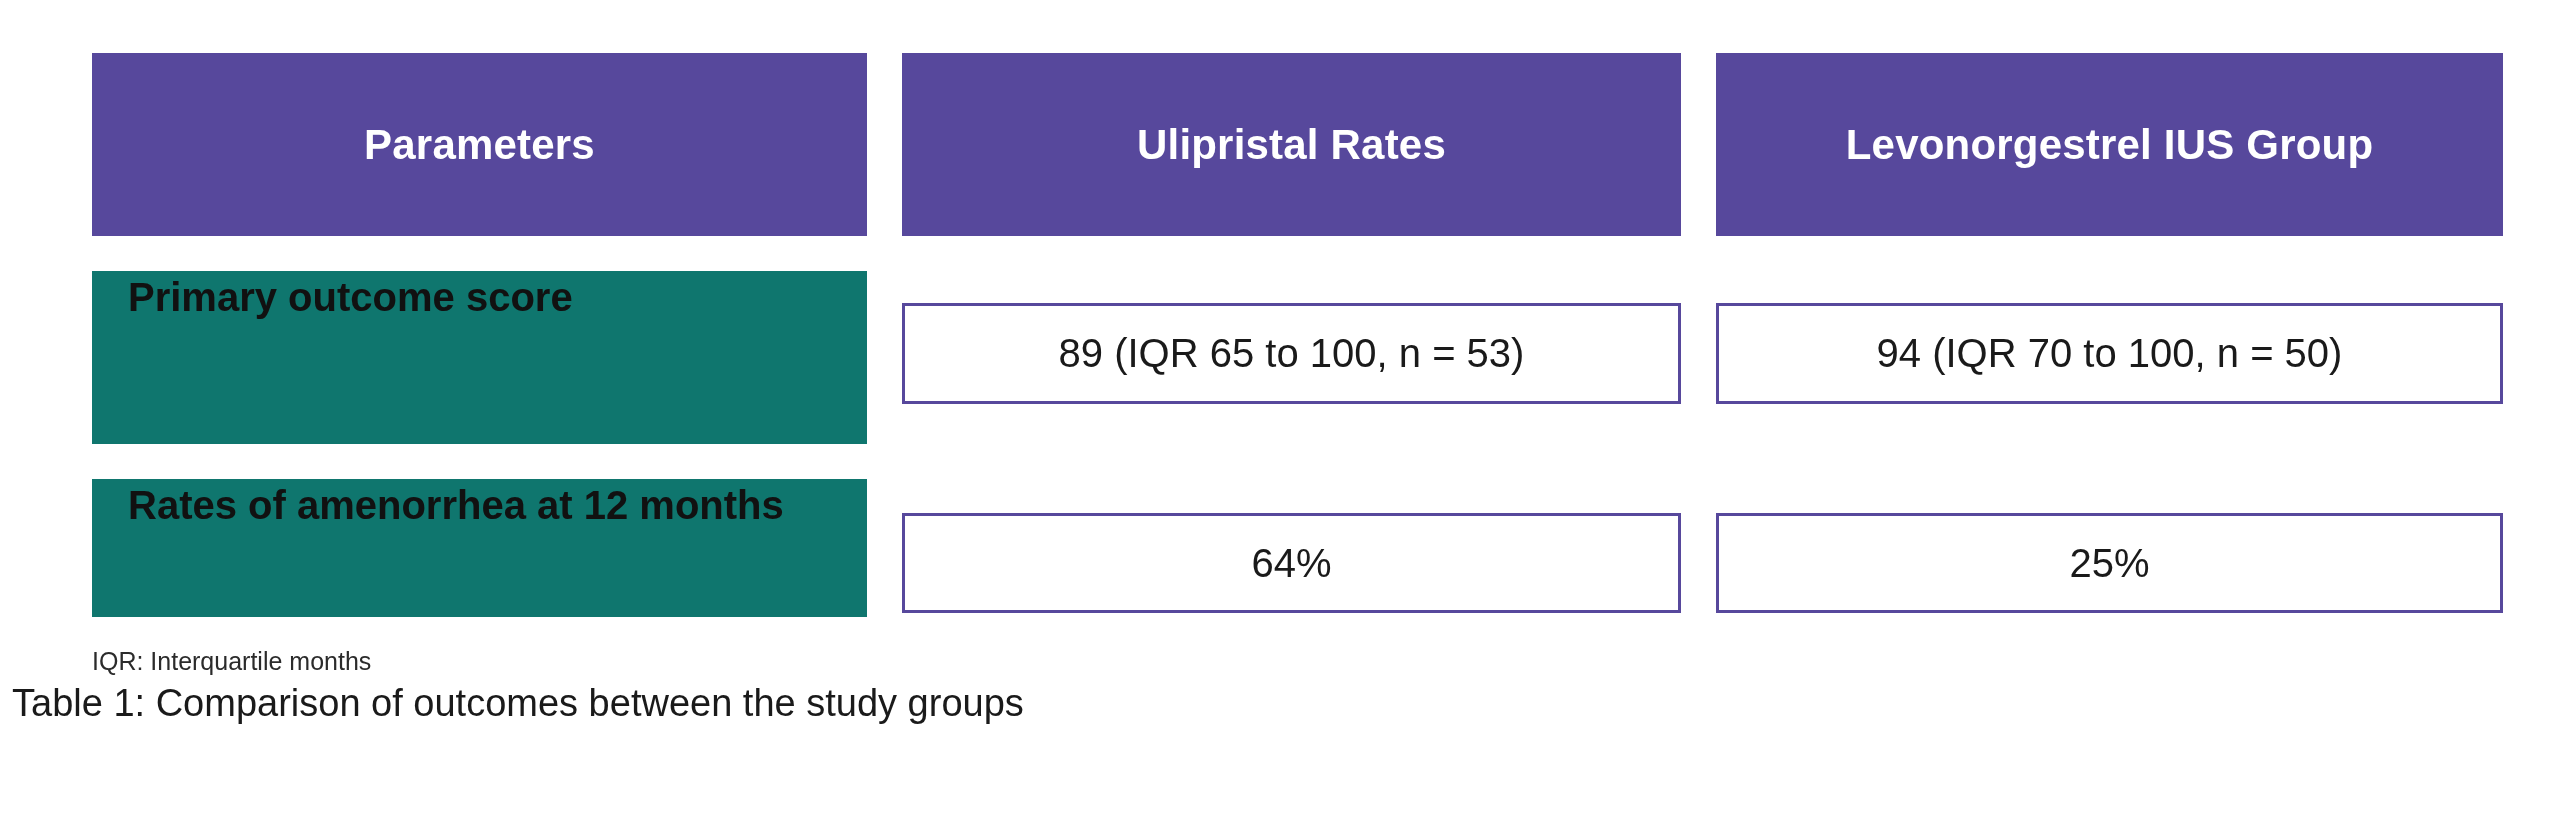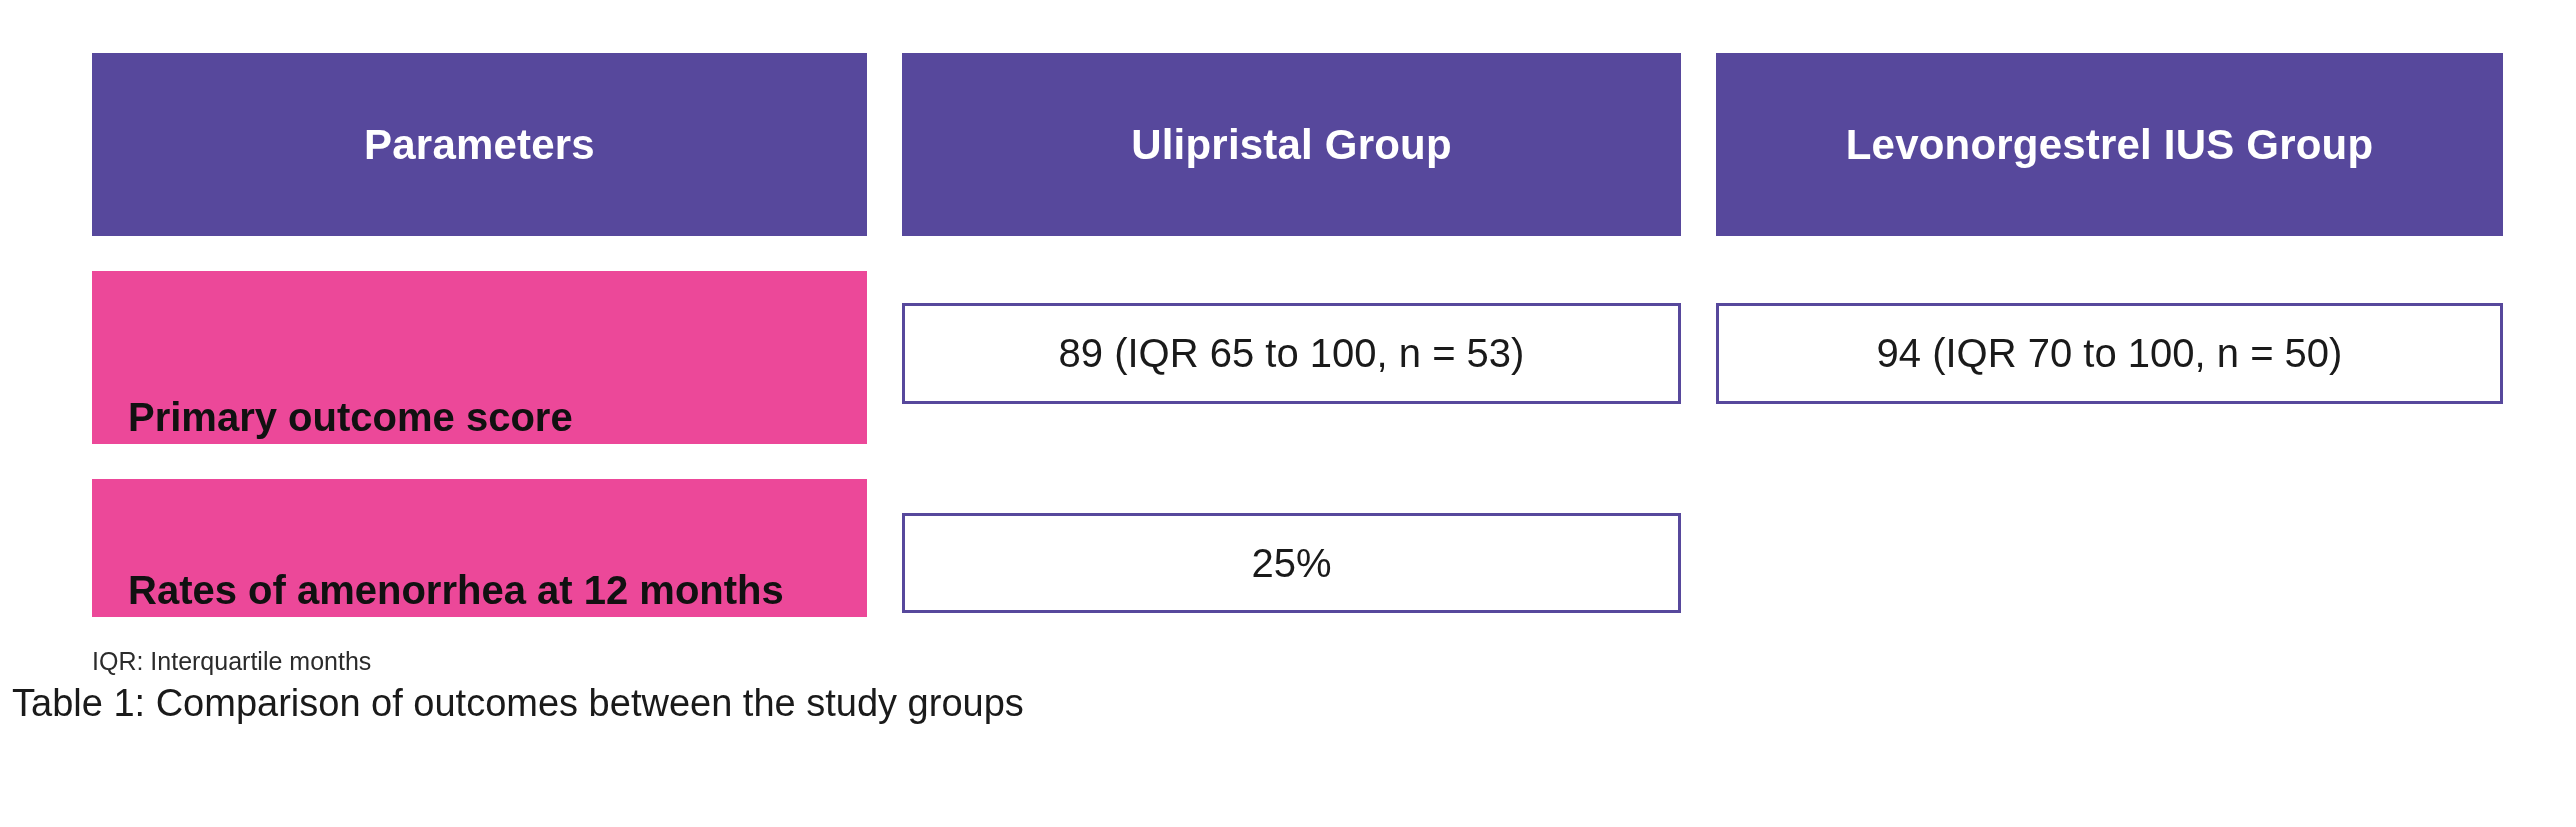--- a/index.html
+++ b/index.html
@@ -44,24 +44,24 @@
     justify-content: center;
     font-weight: bold;
     font-size: 42px;
     letter-spacing: 0.2px;
     box-sizing: border-box;
     text-align: center;
   }
 
   
   .param-cell {
-    background: #ec4899;
+    background: #0f766e;
     color: #111111;
     display: flex;
-    align-items: flex-end;
+    align-items: flex-start;
     justify-content: flex-start;
     font-weight: bold;
     font-size: 40px;
     line-height: 1.32;
     padding: 0 0 0 36px;
     box-sizing: border-box;
   }
   .param-cell.row-1 { height: 173px; }
   .param-cell.row-2 { height: 138px; }
 
@@ -109,21 +109,21 @@
 
 <div id="table-figure">
 
   <div class="table-grid">
 
     <div class="header-cell">
       <span>Parameters</span>
     </div>
 
     <div class="header-cell">
-      <span>Ulipristal Group</span>
+      <span>Ulipristal Rates</span>
     </div>
 
     <div class="header-cell">
       <span>Levonorgestrel IUS Group</span>
     </div>
 
     <div class="param-cell row-1">
       <span>Primary outcome score</span>
     </div>
 
@@ -132,20 +132,23 @@
     </div>
 
     <div class="value-cell row-1">
       <span>94 (IQR 70 to 100, n = 50)</span>
     </div>
 
     <div class="param-cell row-2">
       <span>Rates of amenorrhea at 12 months</span>
     </div>
 
+    <div class="value-cell row-2">
+      <span>64%</span>
+    </div>
 
     <div class="value-cell row-2">
       <span>25%</span>
     </div>
 
   </div>
 
   <div class="footnote">IQR: Interquartile months</div>
 
   <div class="caption">Table 1: Comparison of outcomes between the study groups</div>

